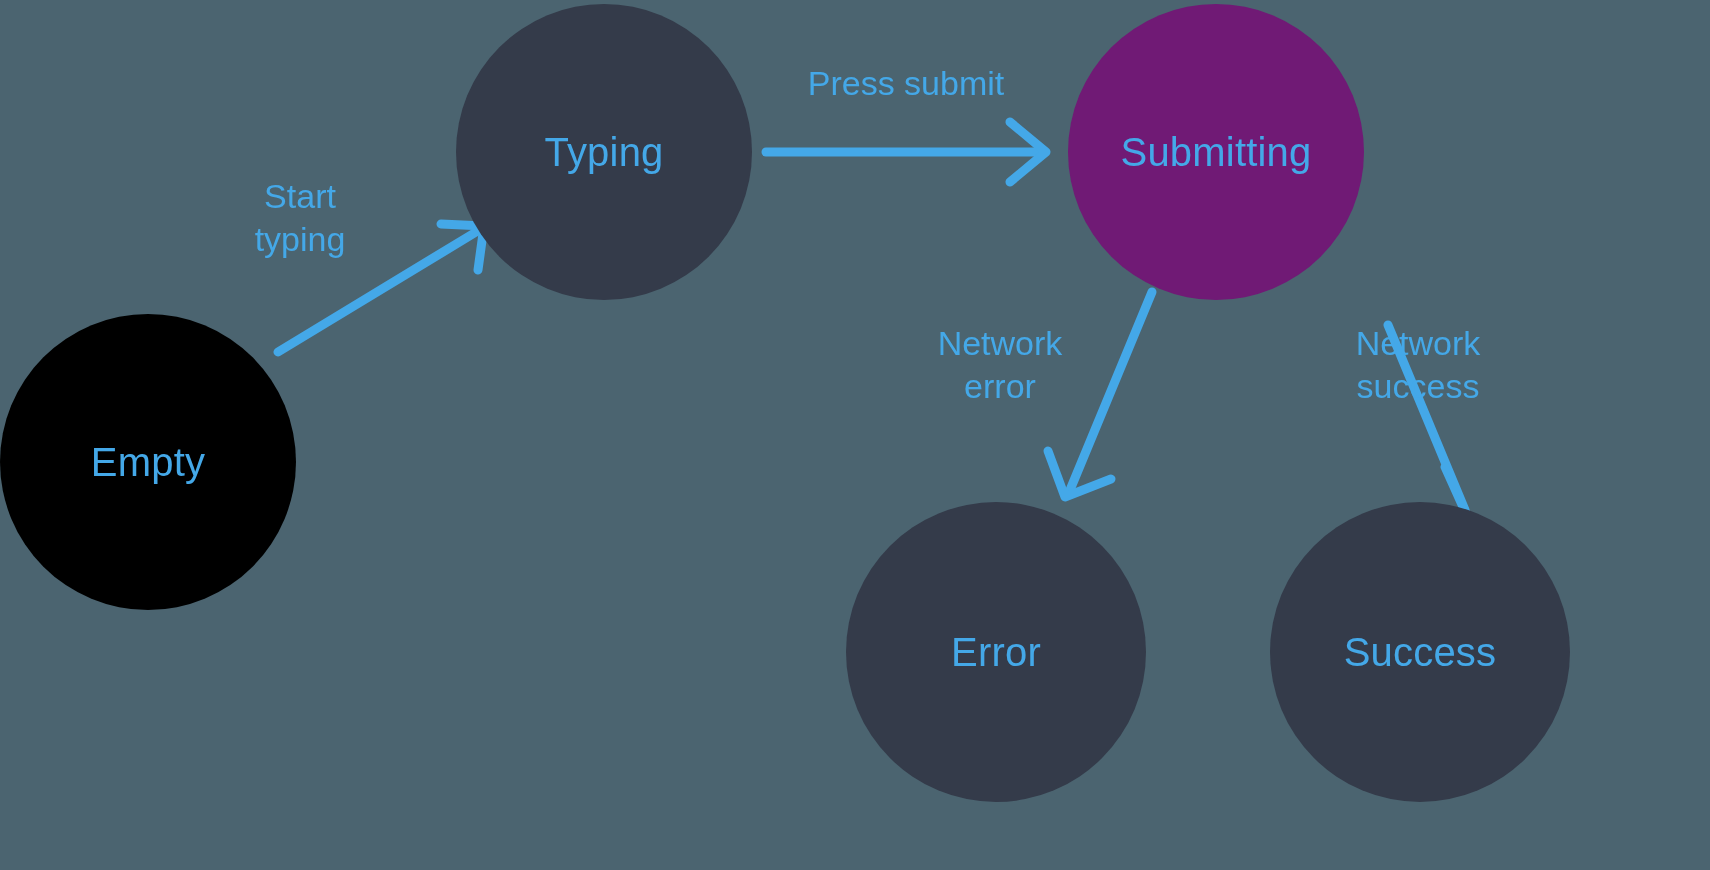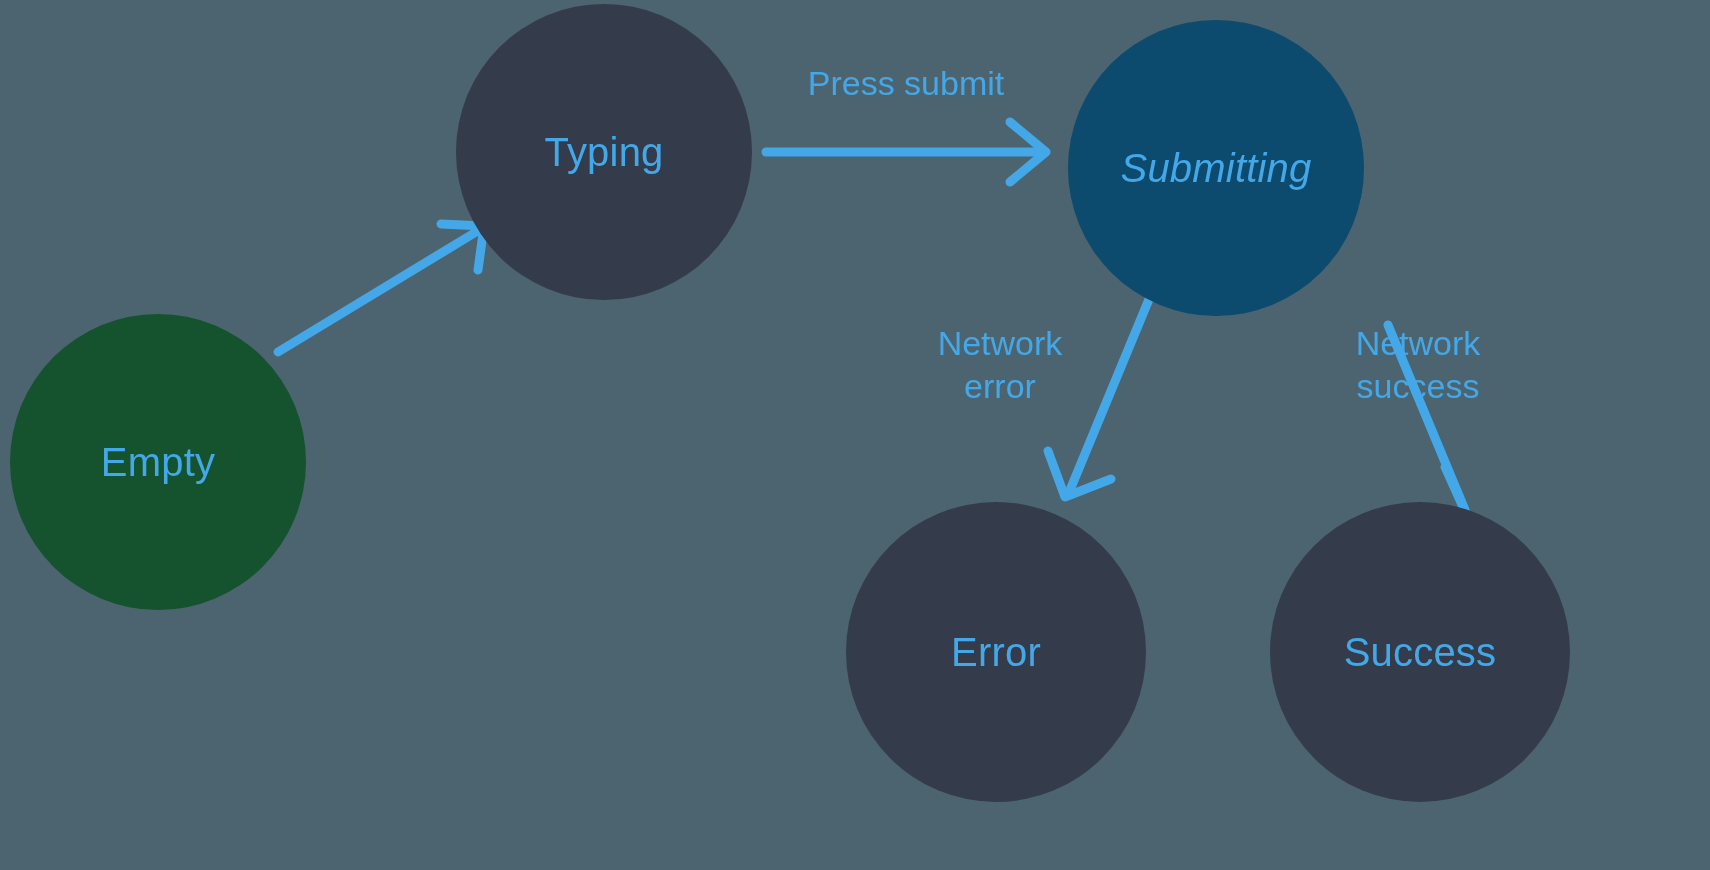--- a/index.html
+++ b/index.html
@@ -73,40 +73,42 @@
       <line x1="1152" y1="292" x2="1070" y2="490" stroke="#44a8e8" stroke-width="9" stroke-linecap="round"></line>
       <polyline points="1048,451 1065,497 1111,479" fill="none" stroke="#44a8e8" stroke-width="9" stroke-linecap="round" stroke-linejoin="round"></polyline>
     </g>
 
     <g>
       <line x1="1388" y1="325" x2="1465" y2="510" stroke="#44a8e8" stroke-width="9" stroke-linecap="round"></line>
       <polyline points="1445,467 1473,529 1413,531" fill="none" stroke="#44a8e8" stroke-width="9" stroke-linecap="round" stroke-linejoin="round"></polyline>
     </g>
   </svg>
 
-  <div class="node" id="node-empty" style="left: 10px; top: 314px; width: 296px; height: 296px; background: #14532d;">
+  <div class="node" id="node-empty" style="left: 0px; top: 314px; width: 296px; height: 296px; background: #000000;">
     <span class="node-label">Empty</span>
   </div>
 
   <div class="node" id="node-typing" style="left: 456px; top: 4px; width: 296px; height: 296px; background: rgb(52, 59, 74);">
     <span class="node-label">Typing</span>
   </div>
 
-  <div class="node" id="node-submitting" style="left: 1068px; top: 20px; width: 296px; height: 296px; background: #0c4a6e; font-style: italic;">
+  <div class="node" id="node-submitting" style="left: 1068px; top: 4px; width: 296px; height: 296px; background: #701a75;">
     <span class="node-label">Submitting</span>
   </div>
 
   <div class="node" id="node-error" style="left: 846px; top: 502px; width: 300px; height: 300px; background: rgb(52, 59, 74);">
     <span class="node-label">Error</span>
   </div>
 
   <div class="node" id="node-success" style="left: 1270px; top: 502px; width: 300px; height: 300px; background: rgb(52, 59, 74);">
     <span class="node-label">Success</span>
   </div>
 
+  <div class="edge-label" id="label-start-typing" style="left: 100px; top: 175px; width: 400px; text-align: center; white-space: pre-line; color: rgb(68, 168, 232);">Start
+typing</div>
 
   <div class="edge-label" id="label-press-submit" style="left: 706px; top: 62px; width: 400px; text-align: center; white-space: pre-line; color: rgb(68, 168, 232);">Press submit</div>
 
   <div class="edge-label" id="label-network-error" style="left: 800px; top: 322px; width: 400px; text-align: center; white-space: pre-line; color: rgb(68, 168, 232);">Network
 error</div>
 
   <div class="edge-label" id="label-network-success" style="left: 1218px; top: 322px; width: 400px; text-align: center; white-space: pre-line; color: rgb(68, 168, 232);">Network
 success</div>
 
 </div>

